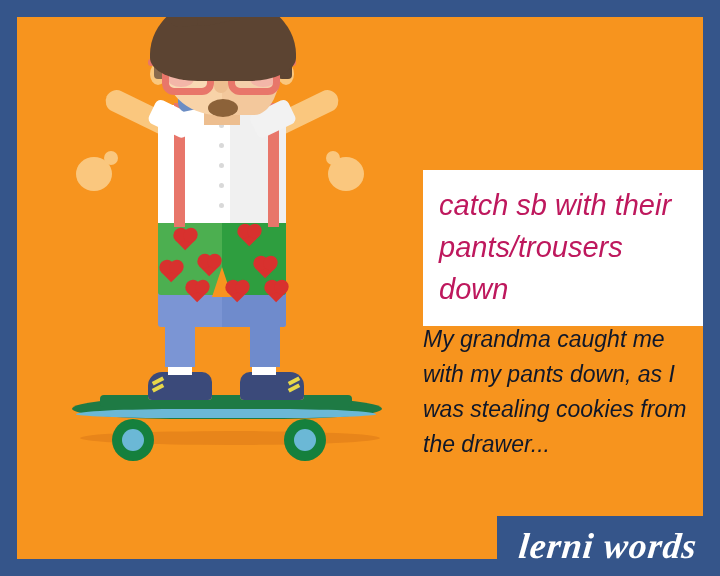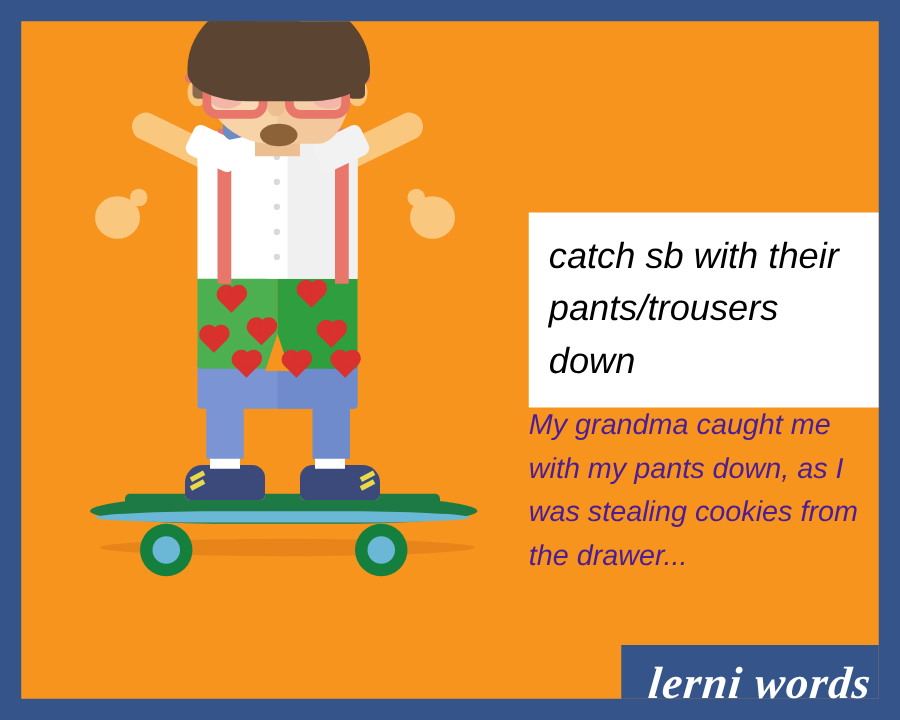--- a/index.html
+++ b/index.html
@@ -254,31 +254,31 @@
     position:absolute;left:406px;top:153px;width:280px;
     background:#ffffff;
     padding:14px 16px 16px 16px;
     box-sizing:border-box;
   }
   .title-text{
     font-family:"Liberation Sans", sans-serif;
     font-style:italic;
     font-size:29px;
     line-height:1.45;
-    color:#000000;
+    color:#be185d;
     margin:0;
     font-weight:400;
   }
   .example-text{
     position:absolute;left:406px;top:305px;width:285px;
     font-family:"Liberation Sans", sans-serif;
     font-style:italic;
     font-size:23px;
     line-height:1.52;
-    color:#4c1d95;
+    color:#0f172a;
     margin:0;
   }
 
   
   .logo-box{
     position:absolute;left:480px;top:499px;right:-17px;bottom:-17px;
     background:#35558a;
     display:flex;align-items:center;justify-content:center;
   }
   .logo-text{

